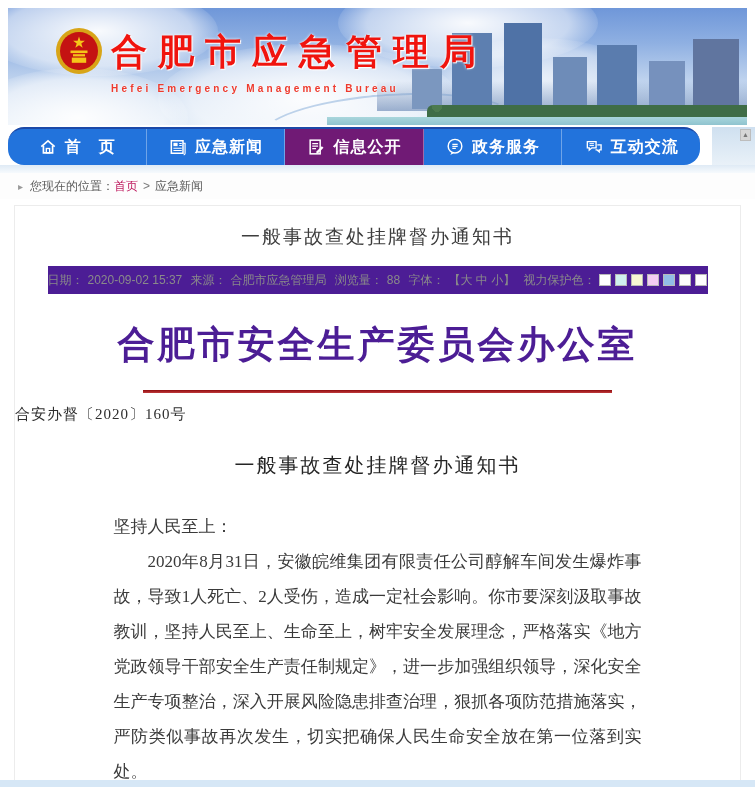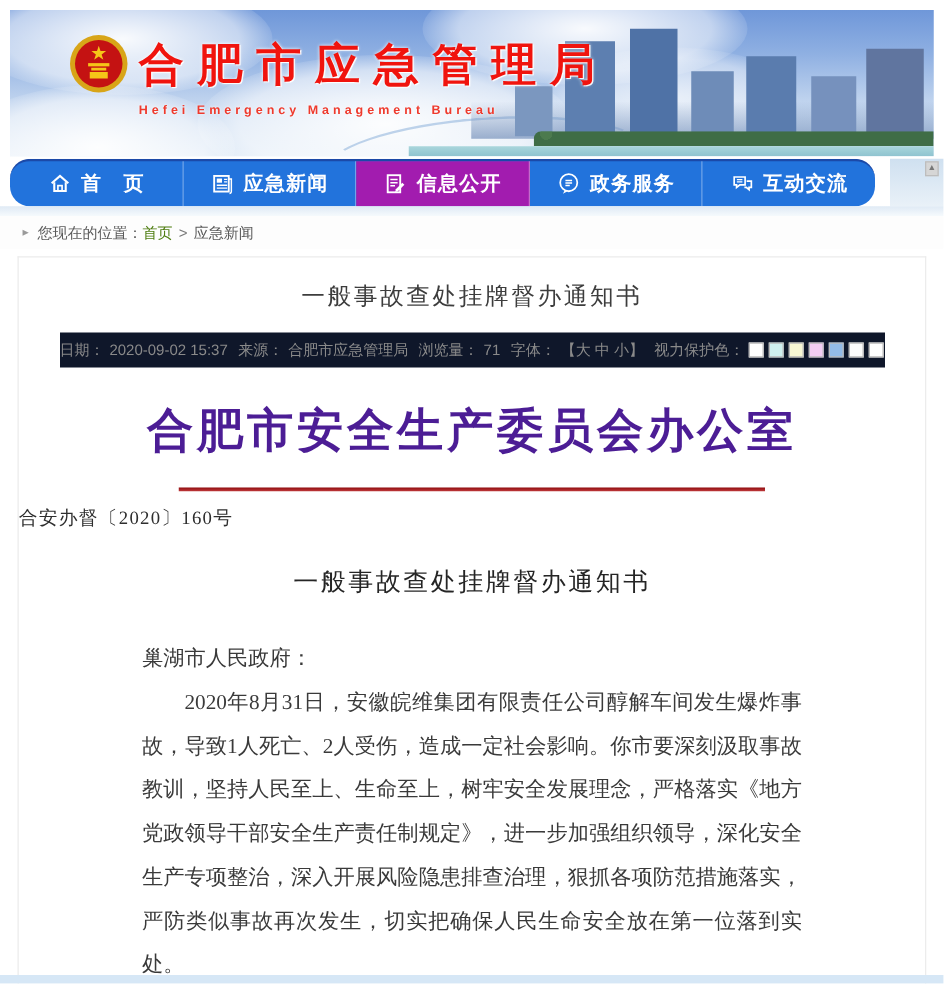--- a/index.html
+++ b/index.html
@@ -50,29 +50,29 @@
   .scroll-arrow { position:absolute; left:740px; top:129px; width:11px; height:12px; background:#d6d6d6;
                   border:1px solid #bdbdbd; font-size:7px; line-height:10px; text-align:center; color:#777; cursor:pointer; }
 
   .nav-under-strip { position:absolute; left:0; top:165px; width:755px; height:8px;
                      background:linear-gradient(180deg,#dfeaf5,#f6fafd); }
 
   
   .breadcrumb { position:absolute; left:0; top:173px; width:755px; height:26px; background:#fdfdfd;
                 display:flex; align-items:center; padding-left:18px; font-size:12px; color:#5a5a5a; }
   .crumb-arrow { color:#9a9a9a; font-size:10px; margin-right:7px; }
-  .crumb-link { color:#4d7c0f; cursor:pointer; }
+  .crumb-link { color:#be185d; cursor:pointer; }
   .crumb-sep { margin:0 5px; color:#7a7a7a; }
 
   
   .card { position:absolute; left:14px; top:205px; width:727px; height:582px; background:#ffffff;
           border:1px solid #ececec; border-bottom:none; overflow:hidden; }
   .article-title { margin-top:18px; text-align:center; font-family:"Liberation Serif","DejaVu Serif",serif;
                    font-size:19px; color:#3d3d3d; letter-spacing:2px; }
-  .meta-bar { margin:16px auto 0 auto; width:660px; height:28px; background:#0f172a;
+  .meta-bar { margin:16px auto 0 auto; width:660px; height:28px; background:#4c1d95;
               display:flex; align-items:center; justify-content:flex-start; font-size:12px; color:#8a8a8a; gap:4px; }
   .meta-group { white-space:nowrap; }
   .meta-gap { width:14px; }
   .font-sizes { cursor:pointer; }
   .swatches { display:inline-flex; gap:4px; vertical-align:middle; }
   .swatch { width:12px; height:12px; border:1px solid #b9b9b9; cursor:pointer; display:inline-block; }
 
   .org-title { margin-top:26px; text-align:center; font-family:"Liberation Serif","DejaVu Serif",serif;
                font-weight:bold; font-size:37px; color:#c20d06; letter-spacing:3px; white-space:nowrap; }
   .red-rule { margin:20px auto 0 auto; width:469px; height:3px;
@@ -145,21 +145,21 @@
       <span class="nav-icon">
         <svg viewBox="0 0 24 24">
             <rect x="4" y="4.5" width="14" height="15" fill="none" stroke="#fff" stroke-width="1.8"></rect>
             <rect x="6.5" y="7" width="5" height="4" fill="#fff"></rect>
             <path d="M13.5 7.8h3M13.5 10.2h3M6.5 13.5h10M6.5 16.2h10" stroke="#fff" stroke-width="1.4"></path>
             <path d="M18 7.5h2.5v12a1.8 1.8 0 0 1-1.8 1.8" fill="none" stroke="#fff" stroke-width="1.4"></path>
           </svg>
       </span>
       <span class="nav-label">应急新闻</span>
     </div>
-    <div class="nav-item active" style="background-color: #a21caf;">
+    <div class="nav-item active" style="background-color: #701a75;">
       <span class="nav-icon">
         <svg viewBox="0 0 24 24">
             <rect x="5" y="3.8" width="12" height="16.4" fill="none" stroke="#fff" stroke-width="1.8"></rect>
             <path d="M7.5 8h7M7.5 11h7M7.5 14h4.5" stroke="#fff" stroke-width="1.5"></path>
             <path d="M12.8 17.2l6.2-6.2 2 2-6.2 6.2-2.6.6z" fill="#fff"></path>
           </svg>
       </span>
       <span class="nav-label">信息公开</span>
     </div>
     <div class="nav-item">
@@ -200,21 +200,21 @@
     <div class="article-title">一般事故查处挂牌督办通知书</div>
 
     <div class="meta-bar">
       <span class="meta-group">日期：</span>
         <span class="meta-group">2020-09-02 15:37</span>
       <span class="meta-gap"></span>
       <span class="meta-group">来源：</span>
         <span class="meta-group">合肥市应急管理局</span>
       <span class="meta-gap"></span>
       <span class="meta-group">浏览量：</span>
-        <span class="meta-group">71</span>
+        <span class="meta-group">88</span>
       <span class="meta-gap"></span>
       <span class="meta-group">字体：</span>
         <span class="meta-group font-sizes">【大 中 小】</span>
       <span class="meta-gap"></span>
       <span class="meta-group">视力保护色：</span>
       <span class="swatches">
         <span class="swatch" style="background-color: rgb(255, 255, 255);"></span>
         <span class="swatch" style="background-color: rgb(207, 240, 239);"></span>
         <span class="swatch" style="background-color: rgb(247, 247, 211);"></span>
         <span class="swatch" style="background-color: rgb(243, 205, 243);"></span>
@@ -223,20 +223,20 @@
         <span class="swatch" style="background-color: rgb(255, 255, 255);"></span>
       </span>
     </div>
 
     <div class="org-title" style="color: #4c1d95;">合肥市安全生产委员会办公室</div>
     <div class="red-rule"></div>
     <div class="doc-number">合安办督〔2020〕160号</div>
     <div class="doc-title">一般事故查处挂牌督办通知书</div>
 
     <div class="doc-body">
-      <div class="doc-salutation">巢湖市人民政府：</div>
+      <div class="doc-salutation">坚持人民至上：</div>
       <div class="doc-par">2020年8月31日，安徽皖维集团有限责任公司醇解车间发生爆炸事故，导致1人死亡、2人受伤，造成一定社会影响。你市要深刻汲取事故教训，坚持人民至上、生命至上，树牢安全发展理念，严格落实《地方党政领导干部安全生产责任制规定》，进一步加强组织领导，深化安全生产专项整治，深入开展风险隐患排查治理，狠抓各项防范措施落实，严防类似事故再次发生，切实把确保人民生命安全放在第一位落到实处。</div>
 
     </div>
   </div>
 
   <div class="bottom-strip"></div>
 </div>
 
 </body></html>

